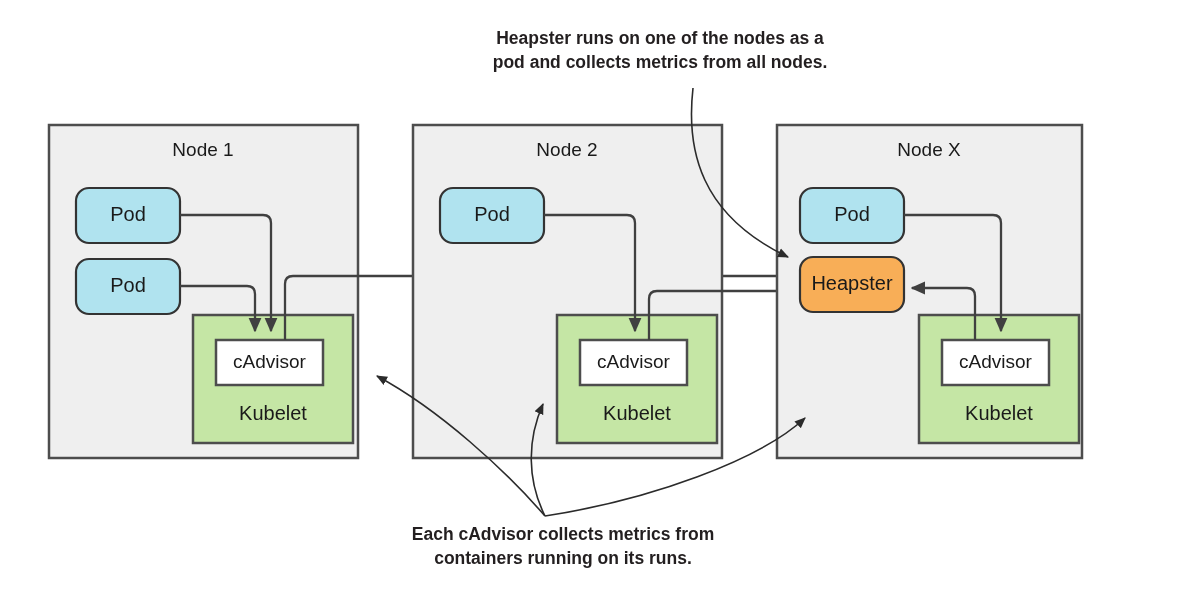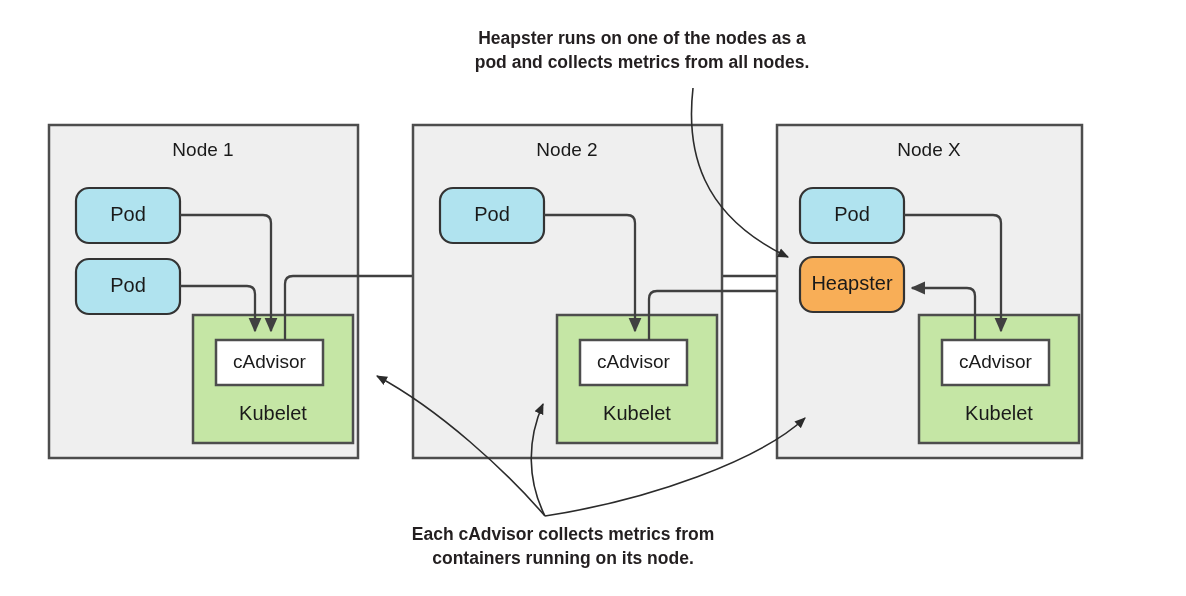--- a/index.html
+++ b/index.html
@@ -86,21 +86,21 @@
     position: absolute;
     font-family: "Liberation Sans", sans-serif;
     font-weight: bold;
     font-size: 17.5px;
     line-height: 1.38;
     color: #231f20;
     text-align: center;
     white-space: pre-line;
   }
   #caption-top {
-    left: 452px;
+    left: 470px;
     top: 26px;
     width: 380px;
   }
   #caption-bottom {
     left: 368px;
     top: 522px;
     width: 390px;
   }
 </style>
 </head>
@@ -186,15 +186,15 @@
 
     <path class="ann-curve" d="M 545 516 C 527 480, 527 440, 543 404" marker-end="url(#arrow-ann)"></path>
 
     <path class="ann-curve" d="M 545 516 C 650 500, 760 460, 805 418" marker-end="url(#arrow-ann)"></path>
   </svg>
 
   <div class="caption" id="caption-top">Heapster runs on one of the nodes as a
 pod and collects metrics from all nodes.</div>
 
   <div class="caption" id="caption-bottom">Each cAdvisor collects metrics from
-containers running on its node.</div>
+containers running on its runs.</div>
 
 </div>
 
 </body></html>

